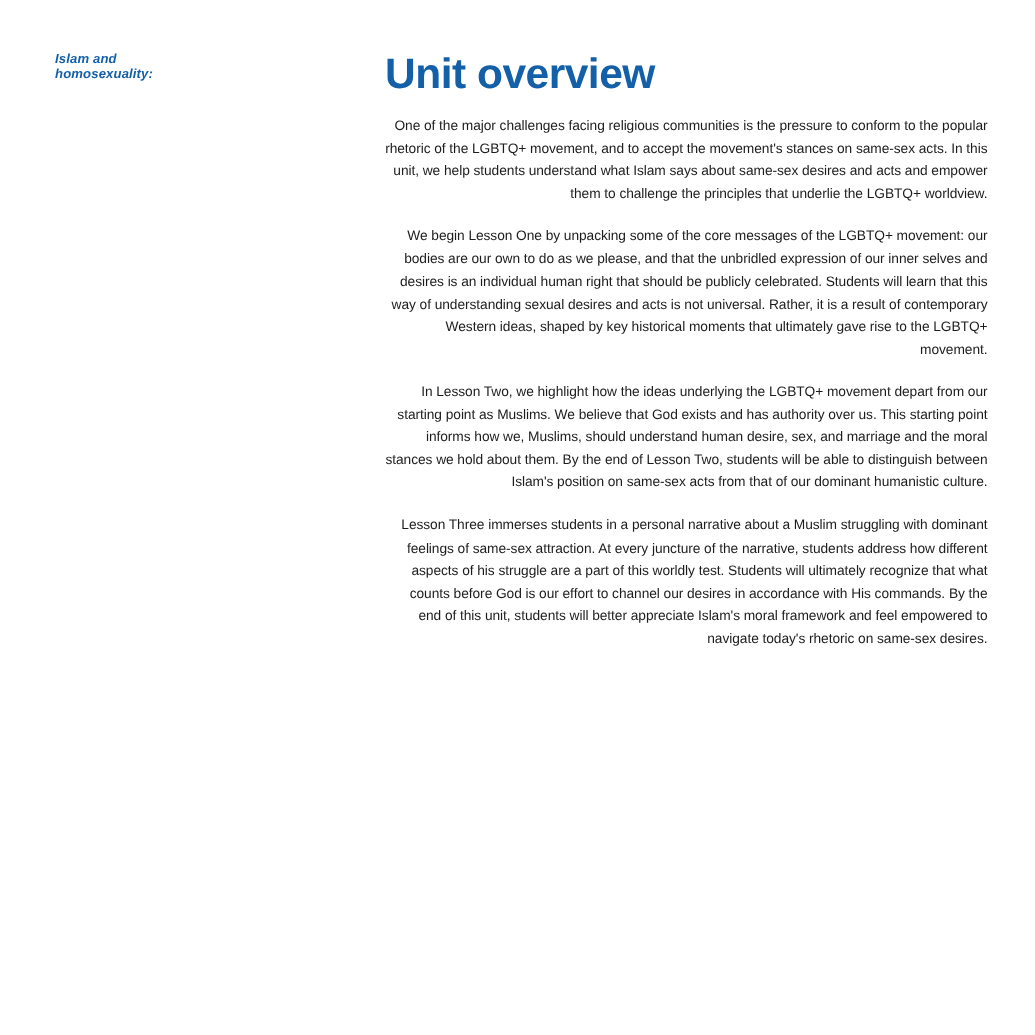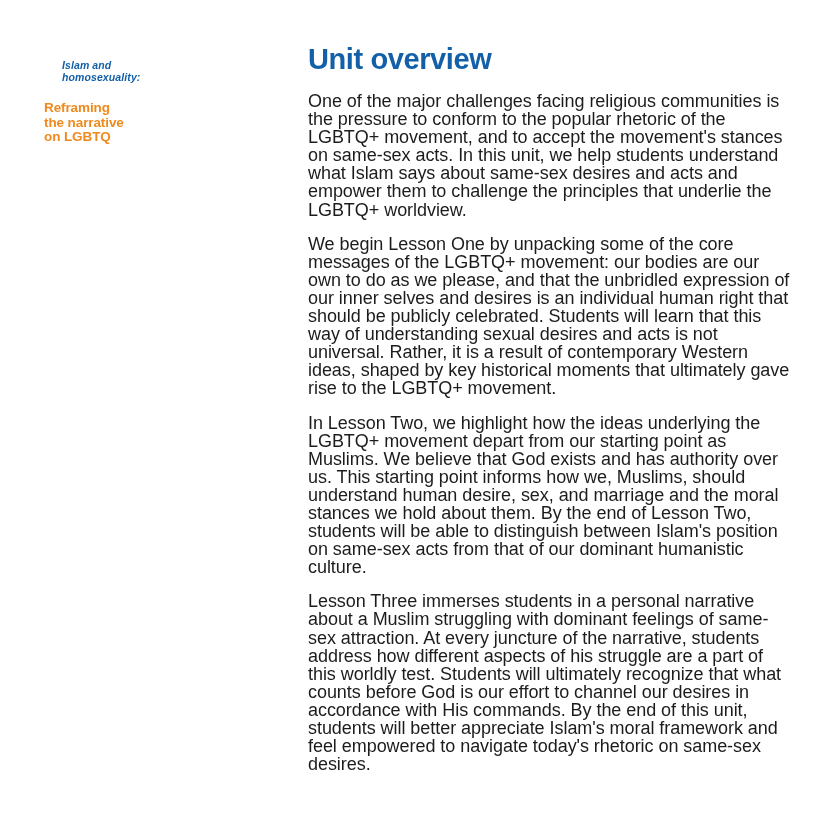--- a/index.html
+++ b/index.html
@@ -31,21 +31,21 @@
     width: 200px;
   }
 
   .sidebar-unit-label {
     font-size: 10.5px;
     font-style: italic;
     font-weight: bold;
     line-height: 11.5px;
     color: #1360a8;
     letter-spacing: 0.1px;
-    margin: 18px;
+    margin: 0;
     white-space: pre-line;
   }
 
   .sidebar-unit-title {
     font-size: 13.5px;
     font-weight: bold;
     line-height: 14.5px;
     color: #f08a1e;
     letter-spacing: -0.1px;
     margin: 1px 0 0 0;
@@ -54,56 +54,53 @@
 
   
   .content {
     position: absolute;
     left: 308px;
     top: 42px;
     width: 482px;
   }
 
   .page-title {
-    font-size: 29px;
+    font-size: 34px;
     font-weight: bold;
     color: #1360a8;
     letter-spacing: -0.4px;
     line-height: 34px;
     margin: 0 0 16px 0;
   }
 
   .body-copy {
     margin: 0;
   }
 
   .body-paragraph {
-    font-size: 18px;
+    font-size: 11px;
     line-height: 18.1px;
     color: #1c1c1c;
     margin: 0 0 16px 0;
     letter-spacing: -0.05px;
-    text-align: left;
+    text-align: right;
   }
 
   .body-paragraph:last-child {
     margin-bottom: 12px;
   }
 </style>
 </head>
 <body>
 
 <div class="page">
 
   <div class="sidebar">
     <div class="sidebar-unit-label">Islam and
 homosexuality:</div>
-    <div class="sidebar-unit-title">Reframing
-the narrative
-on LGBTQ</div>
   </div>
 
   <div class="content">
     <h1 class="page-title">Unit overview</h1>
 
     <div class="body-copy" id="body-copy">
       <p class="body-paragraph">One of the major challenges facing religious communities is the pressure to conform to the popular rhetoric of the LGBTQ+ movement, and to accept the movement's stances on same-sex acts. In this unit, we help students understand what Islam says about same-sex desires and acts and empower them to challenge the principles that underlie the LGBTQ+ worldview.</p>
       <p class="body-paragraph">We begin Lesson One by unpacking some of the core messages of the LGBTQ+ movement: our bodies are our own to do as we please, and that the unbridled expression of our inner selves and desires is an individual human right that should be publicly celebrated. Students will learn that this way of understanding sexual desires and acts is not universal. Rather, it is a result of contemporary Western ideas, shaped by key historical moments that ultimately gave rise to the LGBTQ+ movement.</p>
       <p class="body-paragraph">In Lesson Two, we highlight how the ideas underlying the LGBTQ+ movement depart from our starting point as Muslims. We believe that God exists and has authority over us. This starting point informs how we, Muslims, should understand human desire, sex, and marriage and the moral stances we hold about them. By the end of Lesson Two, students will be able to distinguish between Islam's position on same-sex acts from that of our dominant humanistic culture.</p>
       <p class="body-paragraph">Lesson Three immerses students in a personal narrative about a Muslim struggling with dominant feelings of same-sex attraction. At every juncture of the narrative, students address how different aspects of his struggle are a part of this worldly test. Students will ultimately recognize that what counts before God is our effort to channel our desires in accordance with His commands. By the end of this unit, students will better appreciate Islam's moral framework and feel empowered to navigate today's rhetoric on same-sex desires.</p>

